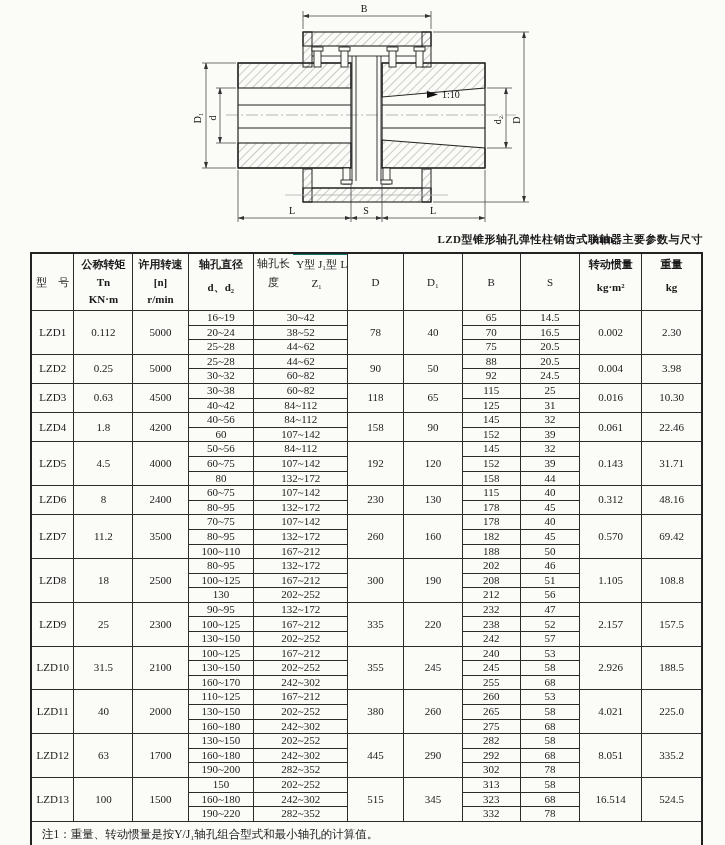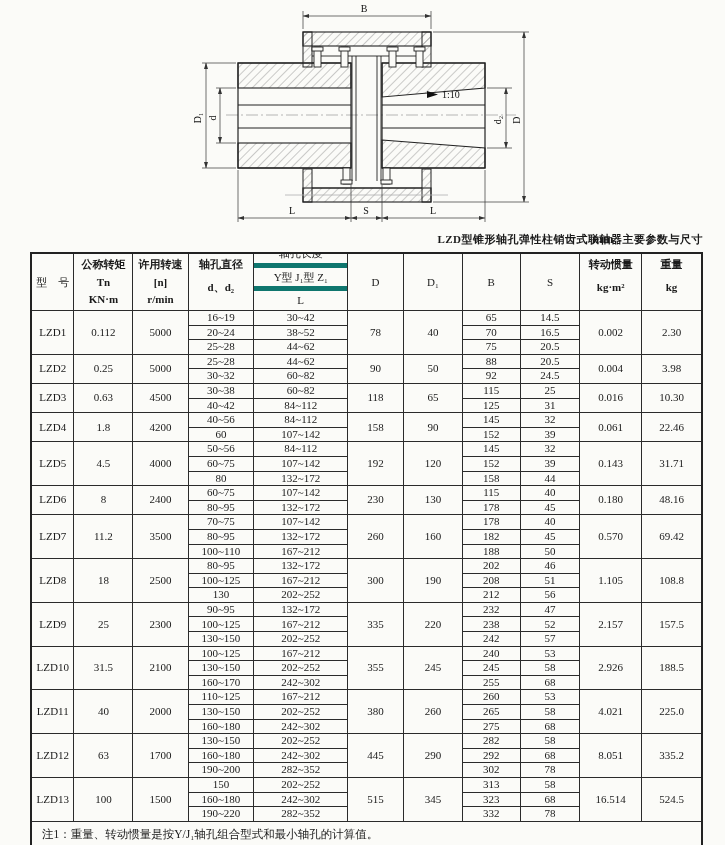--- a/index.html
+++ b/index.html
@@ -53,23 +53,23 @@
   }
   .param-table thead th { height: 56px; }
   .hstack {
     display:flex; flex-direction:column;
     justify-content:space-between;
     height: 50px; padding: 3px 0;
     line-height: 15px;
     font-weight: bold;
   }
   .hstack.two { justify-content:flex-start;gap:8px; }
-  .len-h { display:flex; flex-direction:column; height:56px;justify-content:flex-end; }
+  .len-h { display:flex; flex-direction:row; height:56px;justify-content:flex-end; }
   .len-h > div { height: 18.6px; line-height: 18.6px; }
-  .len-h .bt { border-top: 5px solid #0f766e; }
+  .len-h .bt { border-top: 1px solid #0f766e; }
   .param-table tbody td {
     height: 13.6px;
     line-height: 13.5px;
     font-size: 11px;
   }
   .param-table tfoot td {
     text-align: left;
     font-size: 11.5px;
     padding: 4px 6px 5px 10px;
     line-height: 17px;
@@ -379,21 +379,21 @@
         <tr>
           <td rowspan="2">LZD6</td>
           <td rowspan="2">8</td>
           <td rowspan="2">2400</td>
           <td>60~75</td>
           <td>107~142</td>
           <td rowspan="2">230</td>
           <td rowspan="2">130</td>
           <td>115</td>
           <td>40</td>
-          <td rowspan="2">0.180</td>
+          <td rowspan="2">0.312</td>
           <td rowspan="2">48.16</td>
         </tr>
         <tr>
           <td>80~95</td>
           <td>132~172</td>
           <td>178</td>
           <td>45</td>
         </tr>
         <tr>
           <td rowspan="3">LZD7</td>

